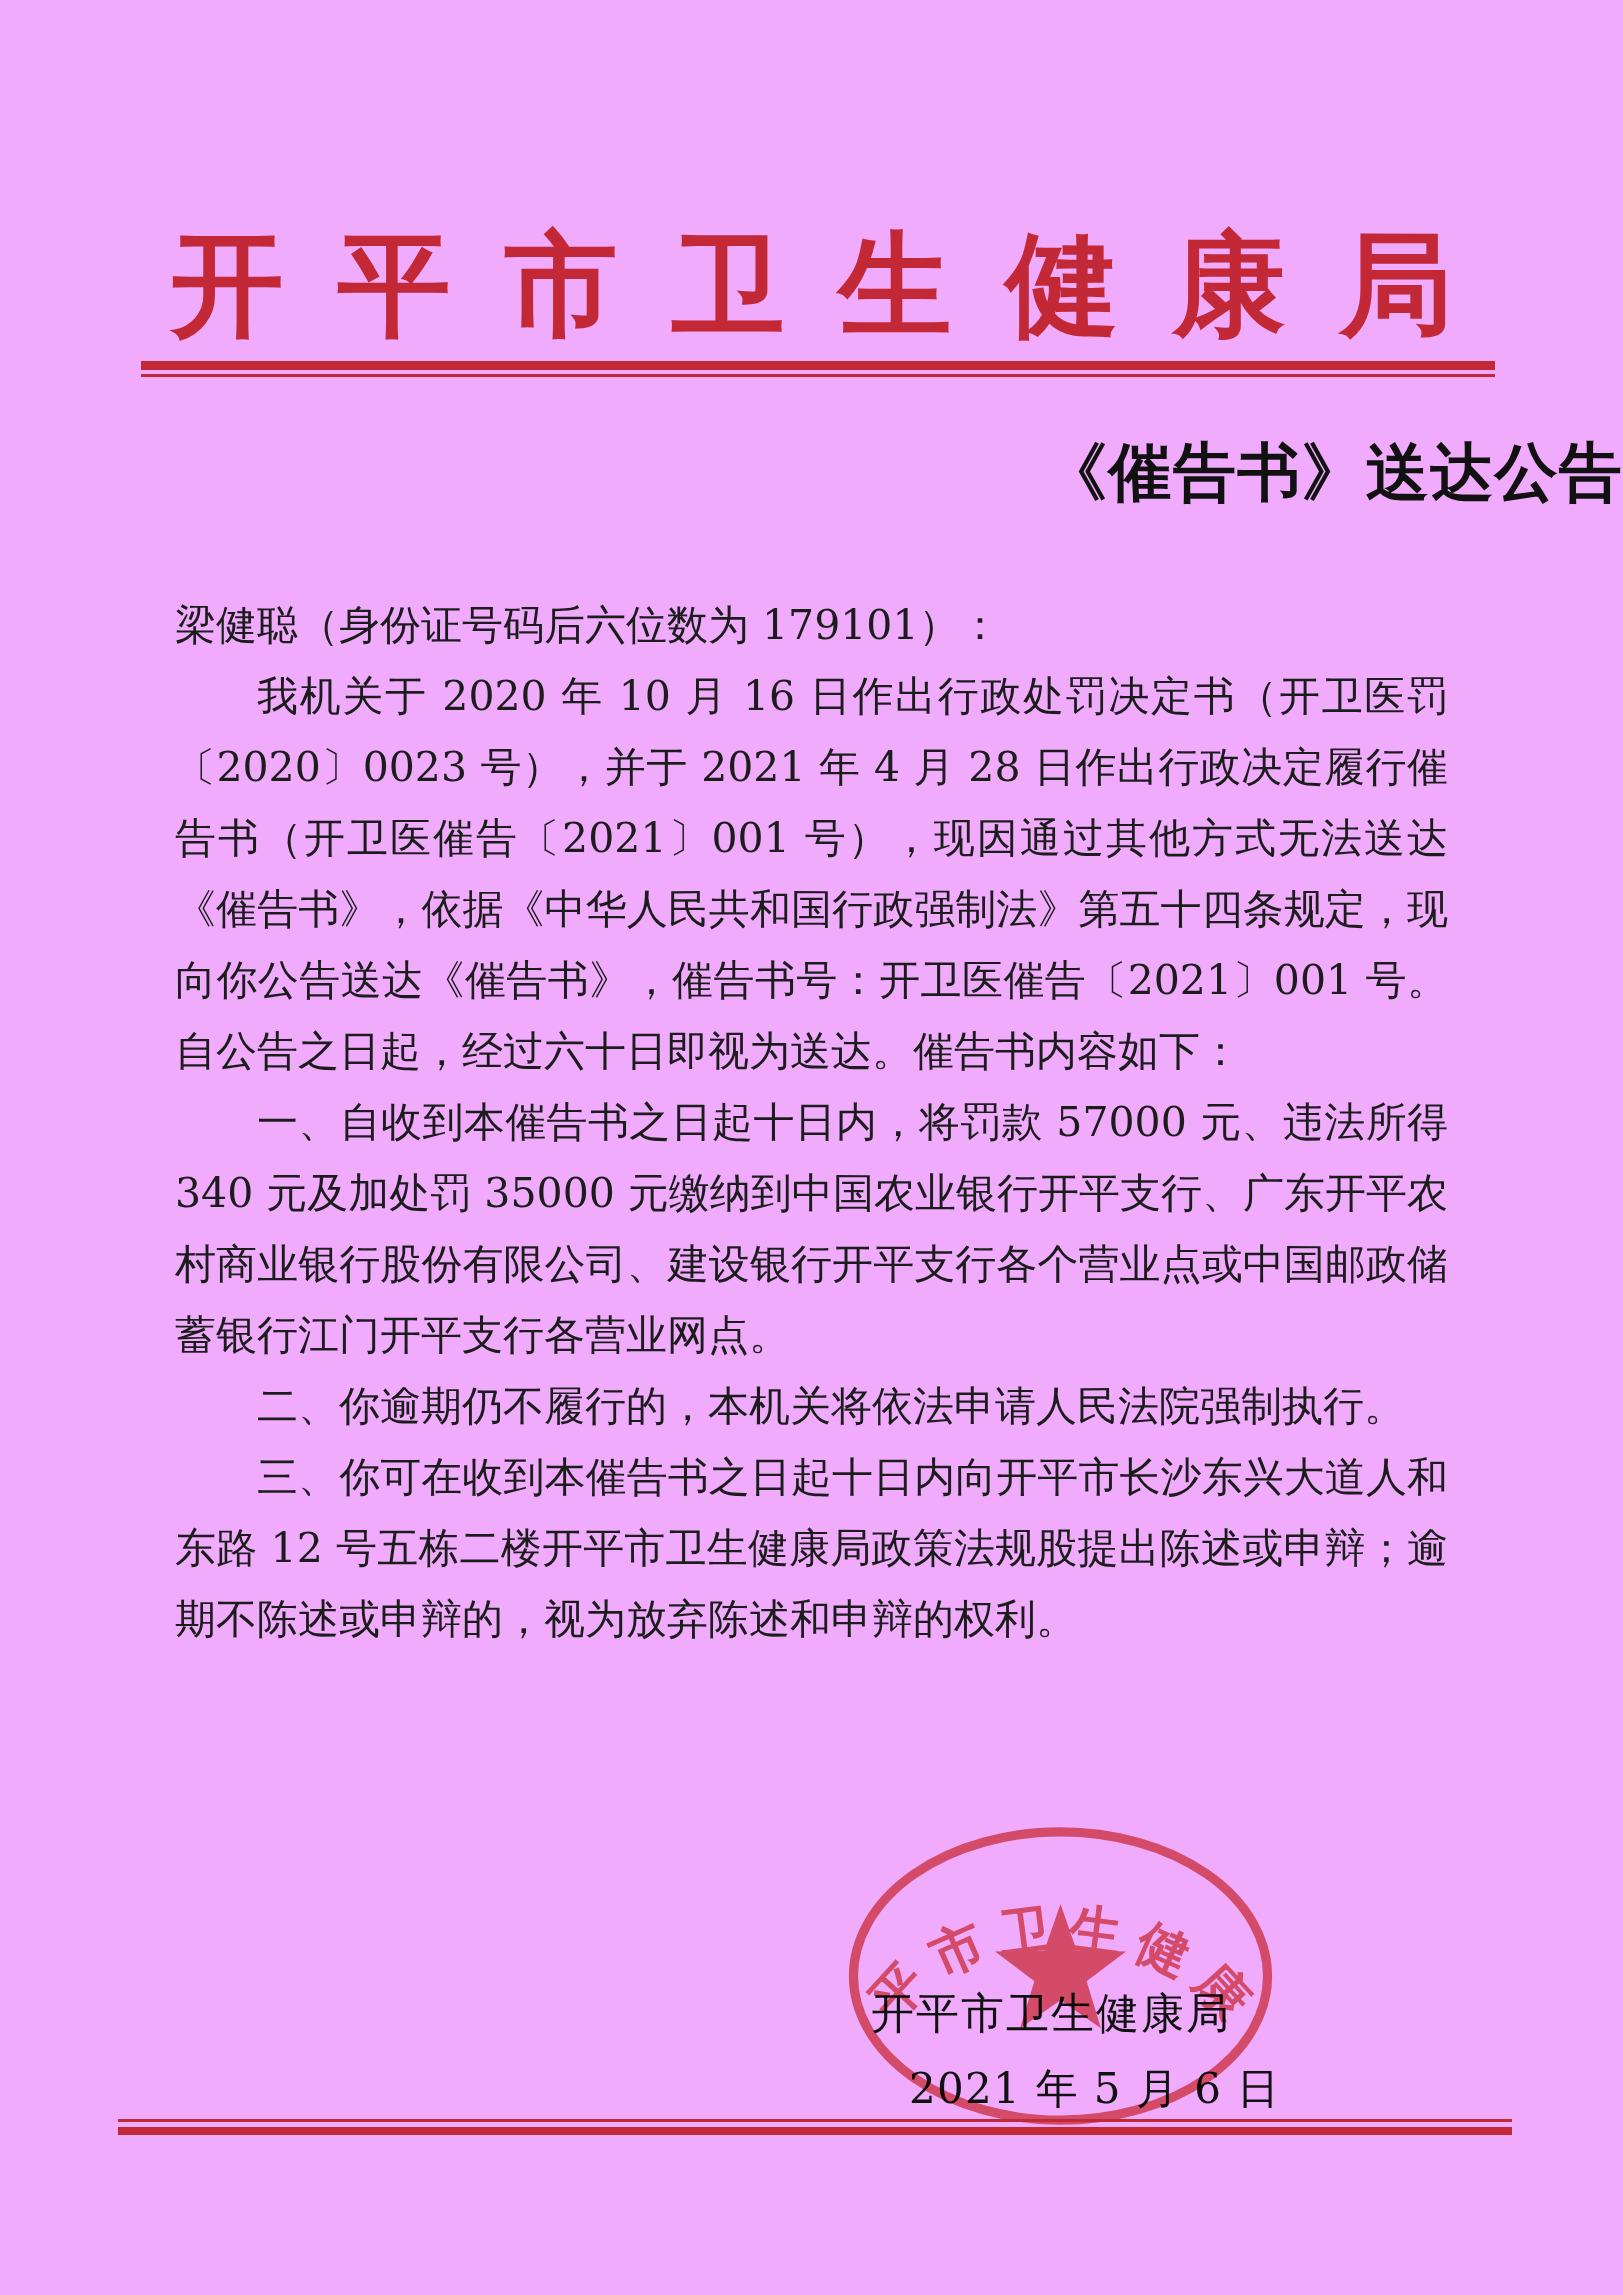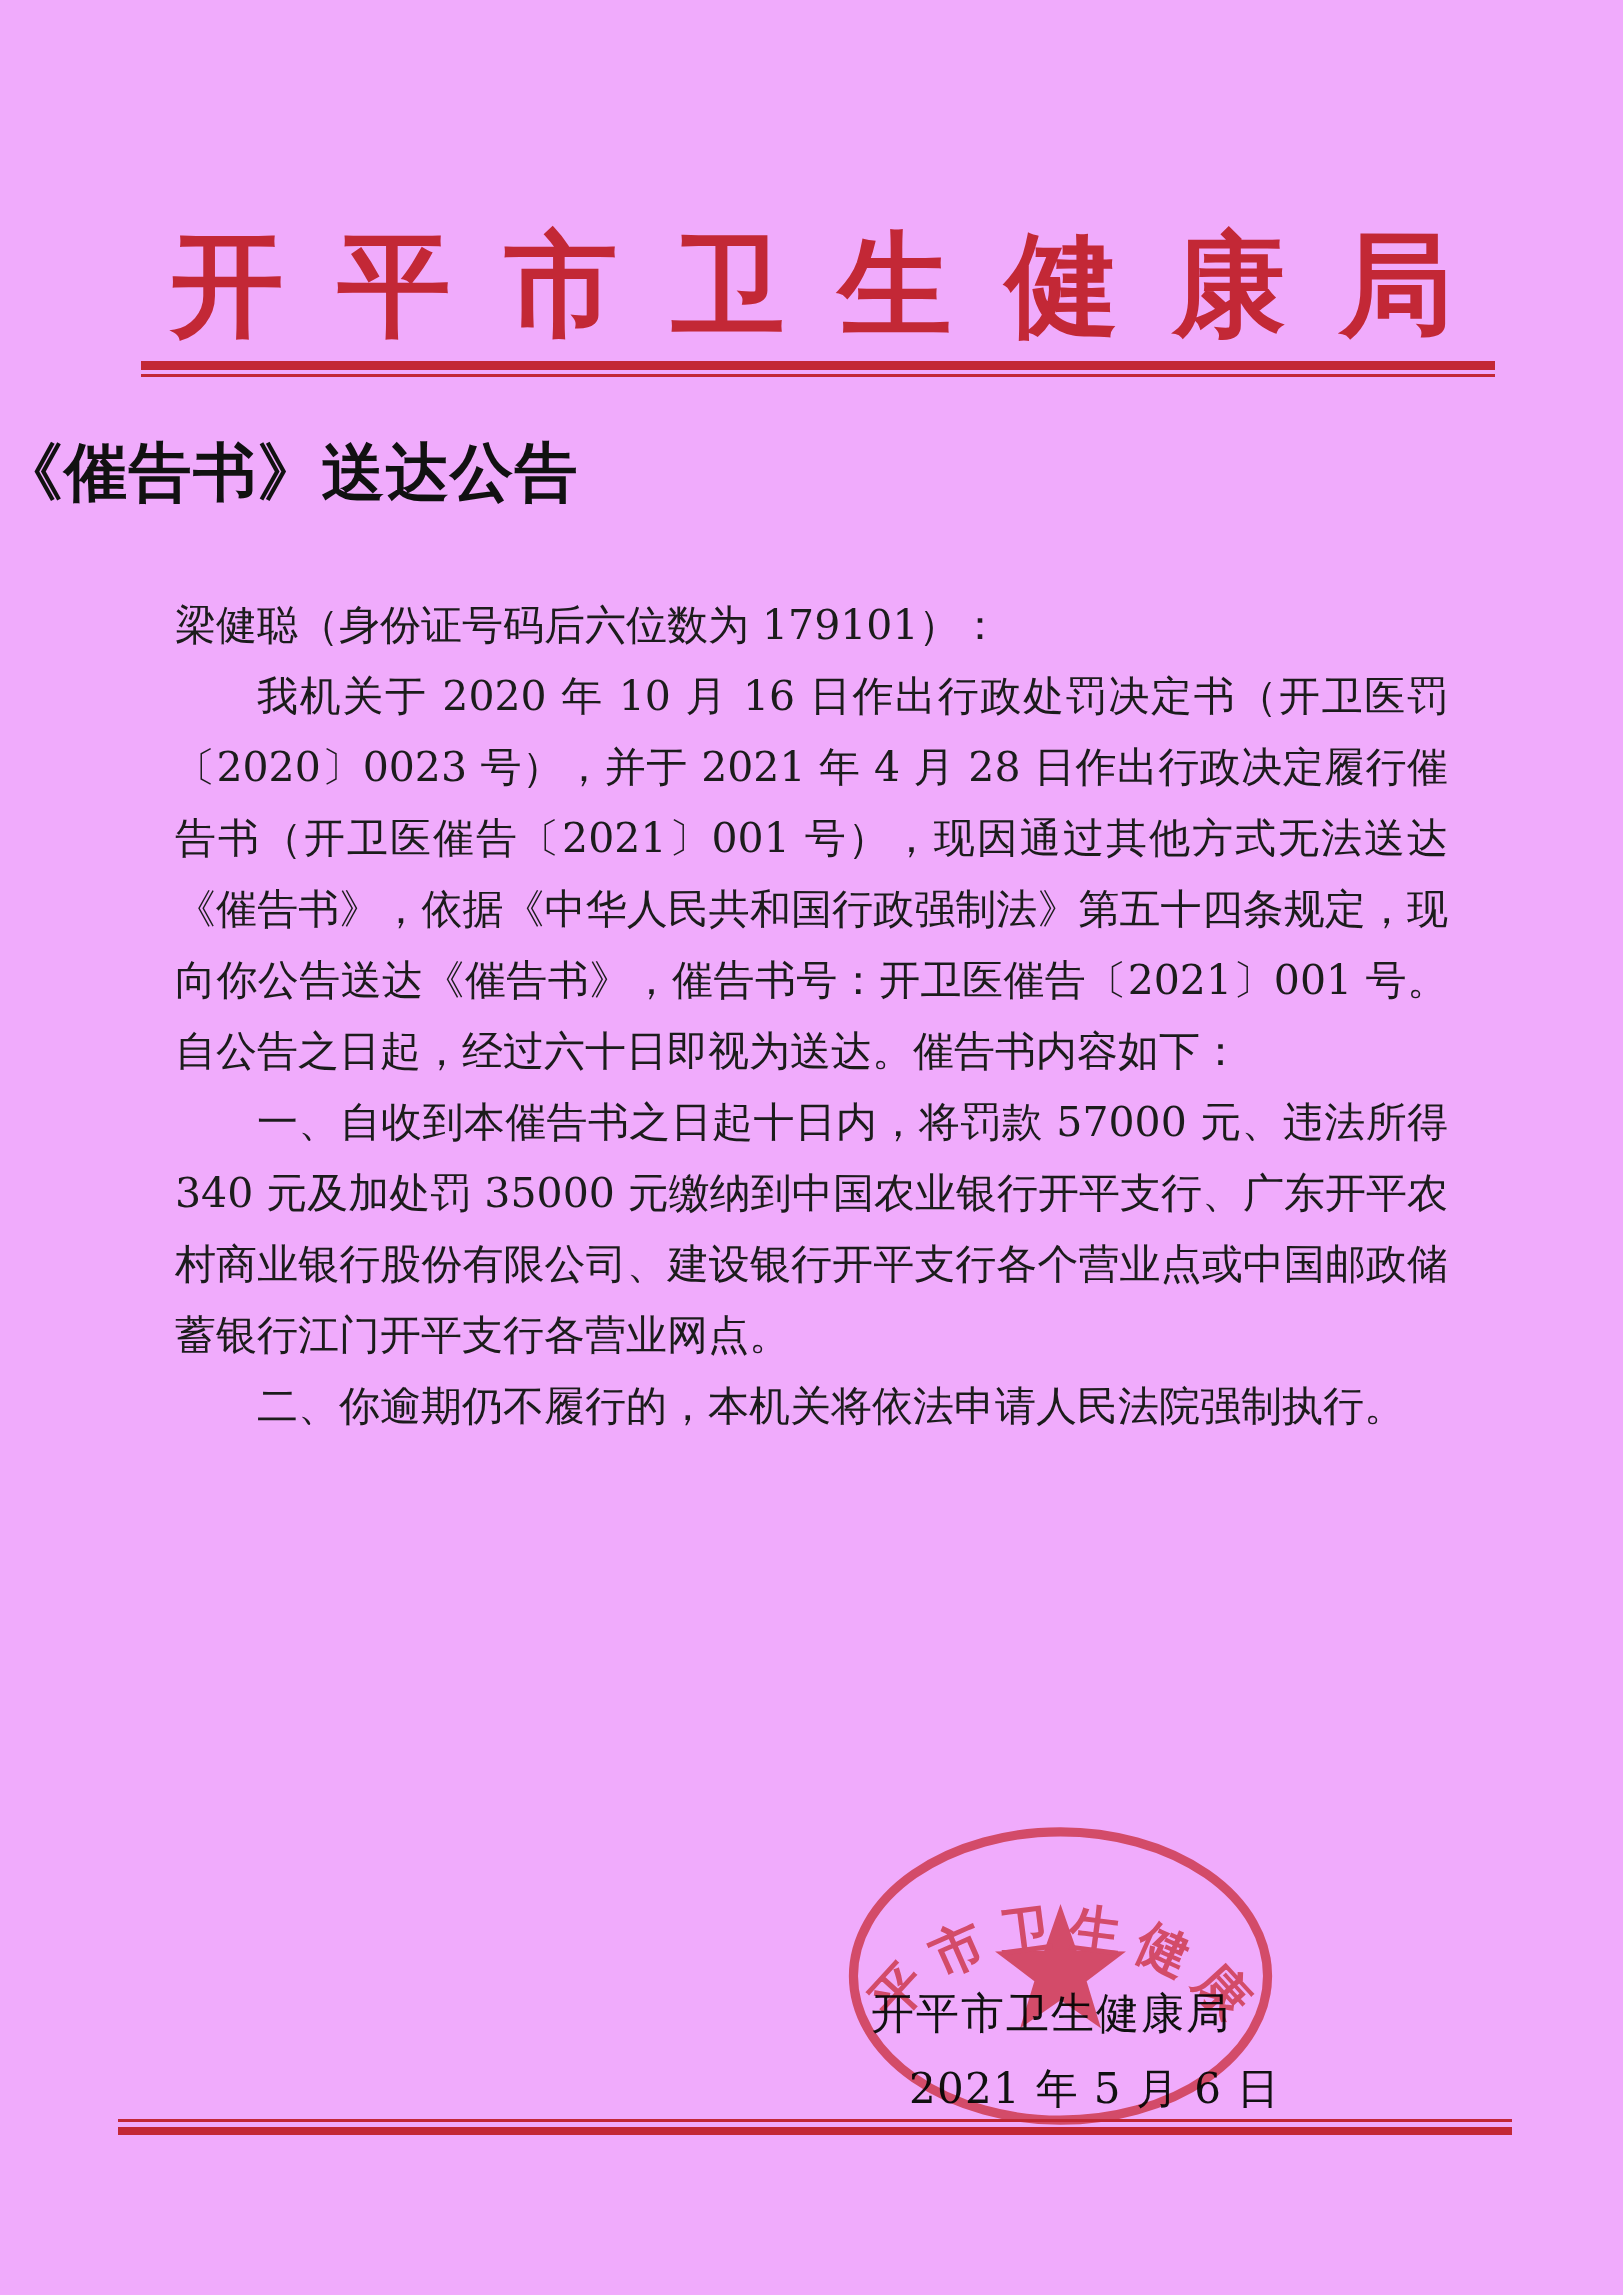--- a/index.html
+++ b/index.html
@@ -32,21 +32,21 @@
   .rule .bar-gap   { height: 4.6px;  background: transparent; }
   .rule .bar-thin  { height: 3.3px;  background: #c32836; }
   .rule-header { top: 361px; }
   .rule-footer { top: 2119px; left: 118px; right: 111px; }
 
   
   .doc-title {
     position: absolute;
     top: 435px; left: 0; right: 0;
     margin: 0;
-    text-align: left;
+    text-align: right;
     font-size: 63px;
     font-weight: bold;
     letter-spacing: 1.3px;
     line-height: 1.2;
     color: #111;
   }
 
   
   .doc-body {
     position: absolute;
@@ -103,20 +103,21 @@
     <div class="bar-thin"></div>
   </div>
 
   <h1 class="doc-title">《催告书》送达公告</h1>
 
   <div class="doc-body">
     <p class="salutation">梁健聪（身份证号码后六位数为 179101）：</p>
     <p class="indent">我机关于 2020 年 10 月 16 日作出行政处罚决定书（开卫医罚〔2020〕0023 号），并于 2021 年 4 月 28 日作出行政决定履行催告书（开卫医催告〔2021〕001 号），现因通过其他方式无法送达《催告书》，依据《中华人民共和国行政强制法》第五十四条规定，现向你公告送达《催告书》，催告书号：开卫医催告〔2021〕001 号。自公告之日起，经过六十日即视为送达。催告书内容如下：</p>
     <p class="indent">一、自收到本催告书之日起十日内，将罚款 57000 元、违法所得 340 元及加处罚 35000 元缴纳到中国农业银行开平支行、广东开平农村商业银行股份有限公司、建设银行开平支行各个营业点或中国邮政储蓄银行江门开平支行各营业网点。</p>
     <p class="indent">二、你逾期仍不履行的，本机关将依法申请人民法院强制执行。</p>
+    <p class="indent">三、你可在收到本催告书之日起十日内向开平市长沙东兴大道人和东路 12 号五栋二楼开平市卫生健康局政策法规股提出陈述或申辩；逾期不陈述或申辩的，视为放弃陈述和申辩的权利。</p>
   </div>
 
   <div class="sig-agency">开平市卫生健康局</div>
   <div class="sig-date">2021 年 5 月 6 日</div>
 
   <svg class="seal" viewBox="0 0 670 470" aria-hidden="true">
     <ellipse cx="335" cy="235" rx="316" ry="220" fill="none" stroke="#dd5b55" stroke-width="14"></ellipse>
     <polygon fill="#dd5b55" points="335,125 359.7,196 434.9,197.6 374.9,243 396.7,314.9 335,272 273.3,314.9 295.1,243 235.1,197.6 310.3,196"></polygon>
     <path id="seal-arc" d="M 70 345 A 268 182 0 0 1 600 345" fill="none"></path>
     <text font-size="80" fill="#dd5b55" font-family="DejaVu Serif, Liberation Serif, serif" font-weight="bold">

